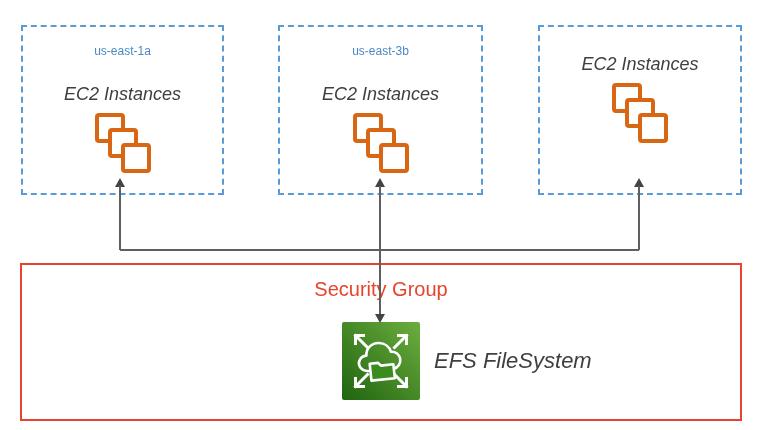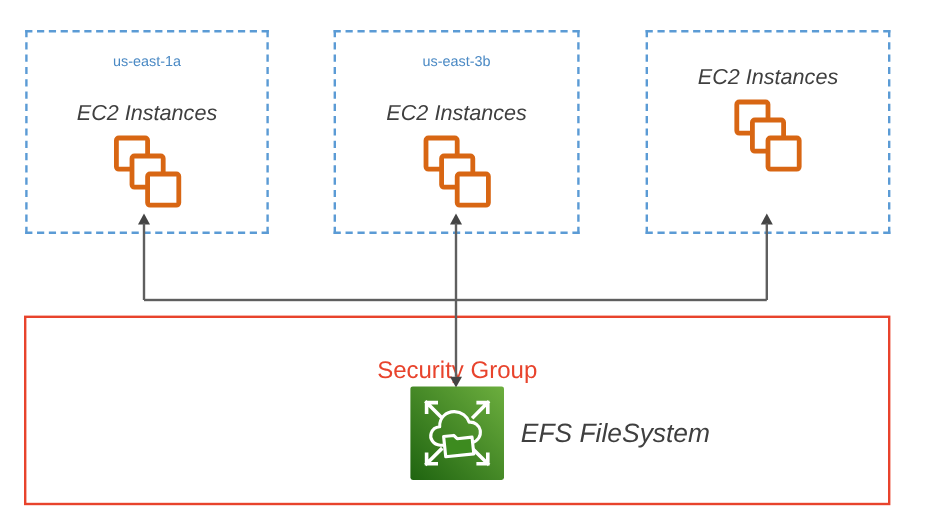--- a/index.html
+++ b/index.html
@@ -45,21 +45,21 @@
     border-left:5.5px solid transparent;border-right:5.5px solid transparent;
     border-top:9px solid var(--arrowhead);
   }
 
   .sg-box{
     position:absolute;left:20px;top:263px;width:722px;height:158px;
     box-sizing:border-box;border:2px solid var(--sg-red);background:transparent;z-index:1;
   }
   .sg-label{
     position:absolute;left:20px;top:279px;width:722px;text-align:center;
-    font-size:20px;line-height:1;color:var(--sg-red);z-index:4;margin-top:20px;
+    font-size:20px;line-height:1;color:var(--sg-red);z-index:4;
   }
 
   .efs-icon{
     position:absolute;left:342px;top:322px;width:78px;height:78px;border-radius:2px;
     background:linear-gradient(225deg,var(--efs-green-light) 0%,var(--efs-green-dark) 100%);
     z-index:3;
   }
   .efs-label-wrap{
     position:absolute;left:434px;top:322px;height:78px;display:flex;align-items:center;z-index:3;
   }

